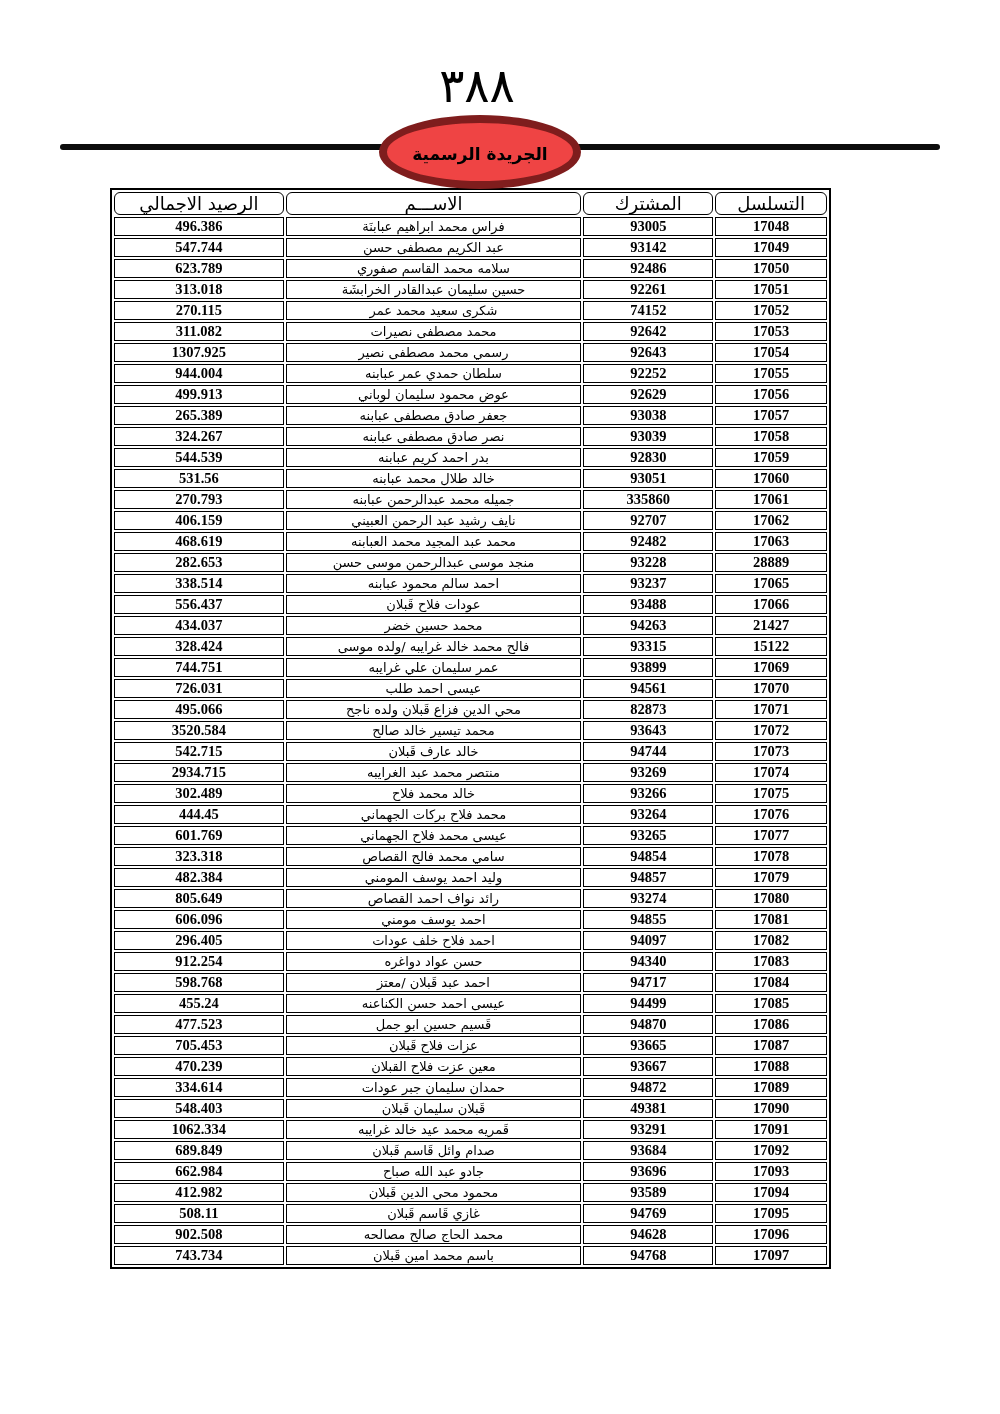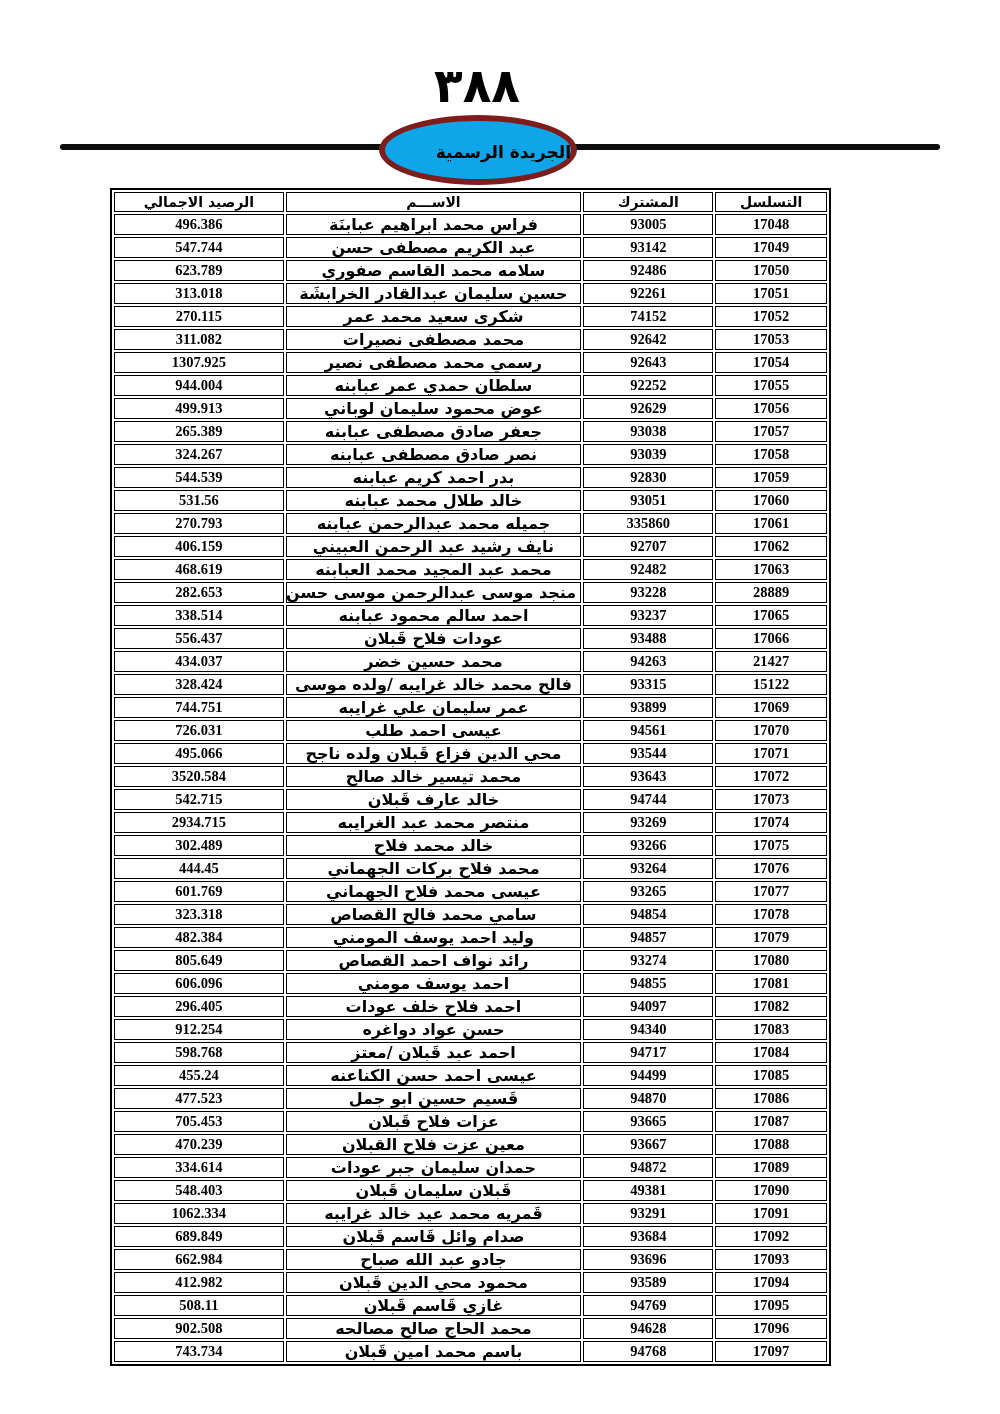--- a/index.html
+++ b/index.html
@@ -17,46 +17,46 @@
   }
 
   
   .page-number {
     position: absolute;
     top: 62px;
     left: 0;
     width: 954px;
     text-align: center;
     font-size: 47px;
-    font-weight: bold;
+    font-weight: normal;
     letter-spacing: 2px;
     line-height: 1;
     font-family: "DejaVu Sans", sans-serif;
   }
   .banner-rule {
     position: absolute;
     top: 144px;
     left: 60px;
     width: 880px;
     height: 6px;
     background: #0d0d0d;
     border-radius: 3px;
   }
   .banner-ellipse {
     position: absolute;
     top: 115px;
     left: 379px;
     width: 186px;
     height: 58px;
-    background: #0ea5e9;
-    border: 6px solid #7f1d1d;
+    background: #ef4444;
+    border: 8px solid #7f1d1d;
     border-radius: 50%;
     display: flex;
     align-items: center;
-    justify-content: flex-end;
+    justify-content: center;
     z-index: 2;
   }
   .banner-ellipse span {
     font-size: 17px;
     font-weight: bold;
     padding-top: 4px;
     white-space: nowrap;
   }
 
   
@@ -80,37 +80,38 @@
     border: 1px solid #000;
     background: #fff;
     text-align: center;
     vertical-align: middle;
     padding: 0 4px;
     overflow: hidden;
     white-space: nowrap;
   }
   table.gazette th {
     height: 18px;
-    font-size: 14px;
-    font-weight: bold;
+    font-size: 18px;
+    font-weight: normal;
     font-family: "DejaVu Sans", sans-serif;
+    border-radius: 6px;
   }
   table.gazette td {
     height: 17px;
   }
   td.num {
     font-family: "Liberation Serif", "DejaVu Serif", serif;
     font-weight: bold;
     font-size: 14.5px;
     direction: ltr;
   }
   td.name {
     font-family: "DejaVu Sans", sans-serif;
-    font-weight: bold;
-    font-size: 16px;
+    font-weight: normal;
+    font-size: 13px;
     margin-left: 48px;
   }
   col.c-serial    { width: 15.8%; }
   col.c-subscriber{ width: 18.4%; }
   col.c-name      { width: 41.8%; }
   col.c-balance   { width: 24.0%; }
 </style>
 </head>
 <body>
 
@@ -295,21 +296,21 @@
 
         <tr>
           <td class="num">17070</td>
           <td class="num">94561</td>
           <td class="name">عيسى احمد طلب</td>
           <td class="num">726.031</td>
         </tr>
 
         <tr>
           <td class="num">17071</td>
-          <td class="num">93544</td>
+          <td class="num">82873</td>
           <td class="name">محي الدين فزاع قَبلان ولده ناجح</td>
           <td class="num">495.066</td>
         </tr>
 
         <tr>
           <td class="num">17072</td>
           <td class="num">93643</td>
           <td class="name">محمد تيسير خالد صالح</td>
           <td class="num">3520.584</td>
         </tr>

